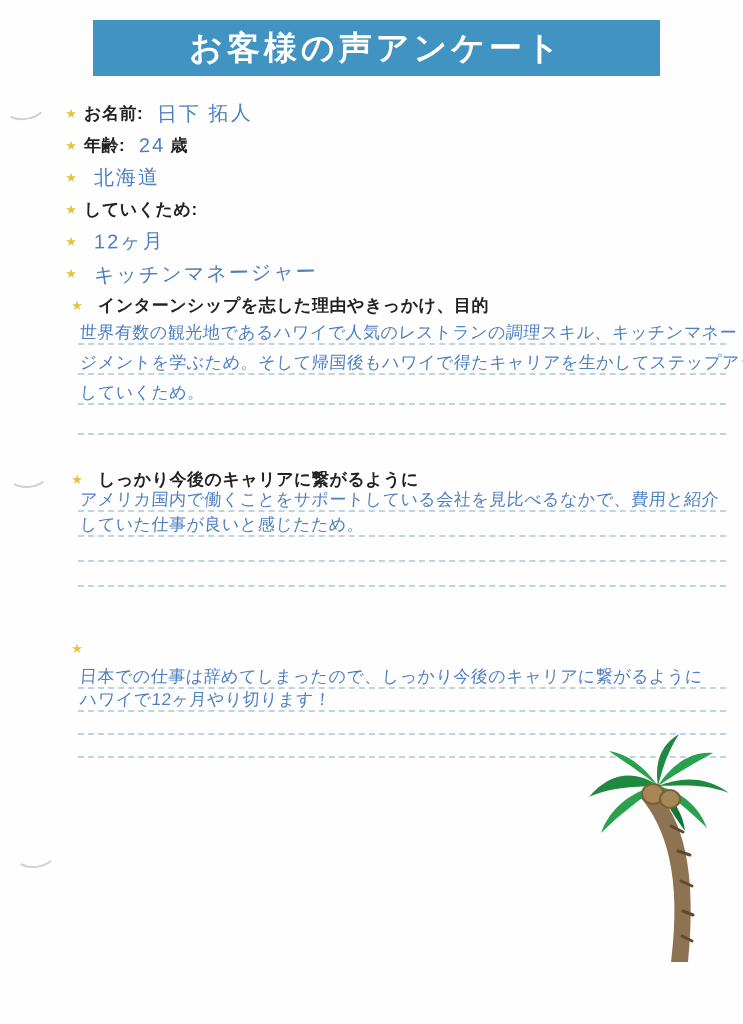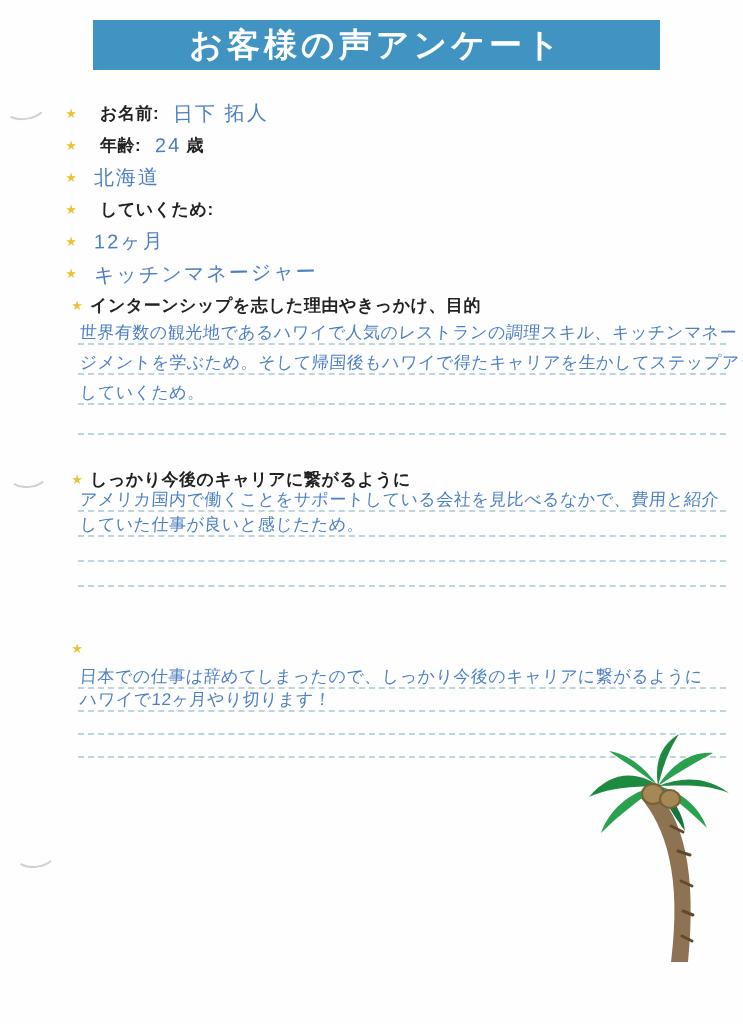--- a/index.html
+++ b/index.html
@@ -7,45 +7,45 @@
   body {
     font-family:"Liberation Sans","DejaVu Sans",sans-serif;
     background:#ffffff;
     position:relative;
     overflow:hidden;
   }
   .sheet { position:absolute; inset:0; background:#fefefe; }
 
   
   .header-bar {
-    position:absolute; left:93px; top:20px; width:567px; height:50px;
+    position:absolute; left:93px; top:20px; width:567px; height:56px;
     background:#4193c2;
     display:flex; align-items:center; justify-content:center;
   }
   .header-title {
     color:#ffffff; font-size:33px; font-weight:bold; letter-spacing:4px;
   }
 
   
   .fields { position:absolute; left:62px; top:97px; display:flex; flex-direction:column; }
   .frow { height:32px; display:flex; align-items:center; }
   .star {
     color:#e7c33b; font-size:13px; width:18px; text-align:center;
     flex:0 0 18px; line-height:1;
   }
-  .flabel { font-weight:bold; color:#222222; font-size:17px; margin-left:20px; letter-spacing:0.5px; }
+  .flabel { font-weight:bold; color:#222222; font-size:17px; margin-left:4px; letter-spacing:0.5px; }
   .hand {
     color:#4c7fc2; font-size:20px; margin-left:14px; letter-spacing:2px;
     transform:rotate(-1deg); white-space:nowrap;
   }
   .fsuffix { font-weight:bold; color:#222222; font-size:17px; margin-left:5px; }
 
   
   .sec-head { position:absolute; left:68px; display:flex; align-items:center; }
-  .sec-head .flabel { margin-left:4px; }
+  .sec-head .flabel { margin-left:12px; }
 
   
   .lines { position:absolute; left:78px; width:648px; }
   .line {
     width:100%;
     border-bottom:2px dashed rgba(168,199,214,0.75);
     display:flex; align-items:flex-end;
   }
   .line .hw {
     color:#4c7fc2; font-size:17px; letter-spacing:0.5px; line-height:1.25;

